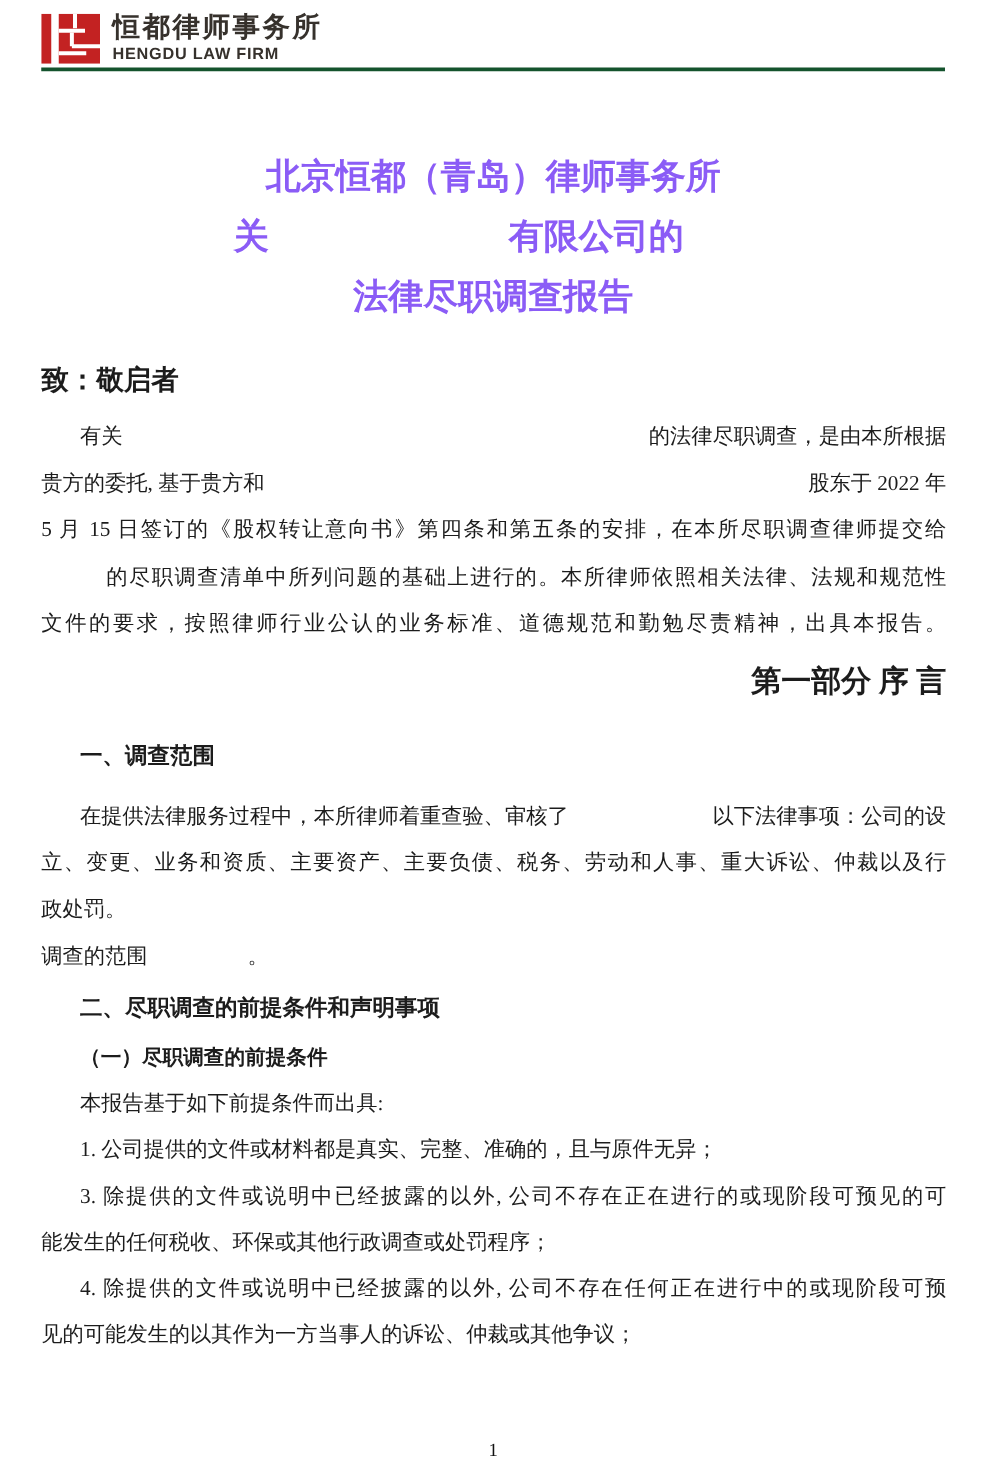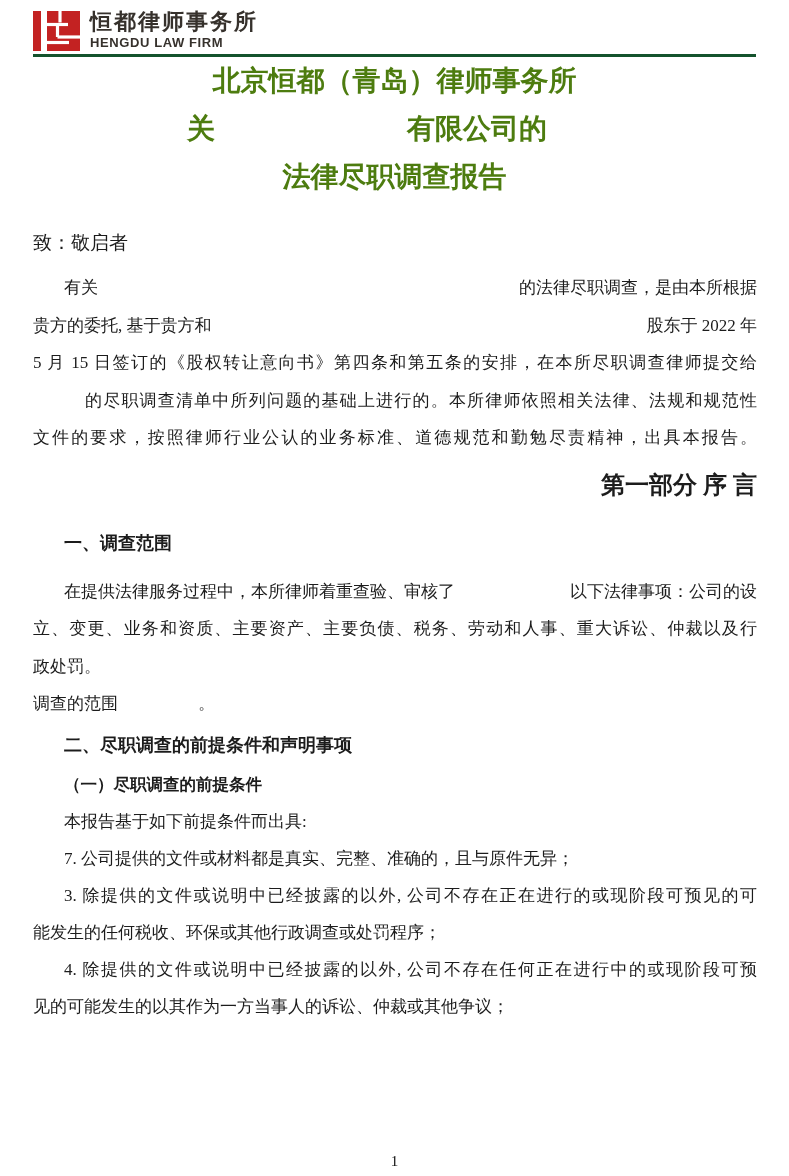--- a/index.html
+++ b/index.html
@@ -10,27 +10,27 @@
   
   .hdr{
     box-sizing:border-box;height:57px;margin:0 33px 0 33px;padding-top:11px;
     border-bottom:3px solid #14532d;display:flex;align-items:flex-start;gap:9px;
   }
   .logo{flex:none;display:block;}
   .hdr-text{font-family:"Liberation Sans","DejaVu Sans",sans-serif;color:#36312c;line-height:1;}
   .hdr-cn{font-size:22px;font-weight:600;letter-spacing:2px;}
   .hdr-en{font-size:13px;font-weight:700;letter-spacing:0.6px;margin-top:3px;}
   
-  .title-block{font-weight:700;font-size:28px;color:#4d7c0f;}
+  .title-block{margin-top:61px;font-weight:700;font-size:28px;color:#8b5cf6;}
   .t-line{height:48px;line-height:48px;text-align:center;white-space:nowrap;}
   .t-line2{display:flex;justify-content:flex-start;text-align:left;padding-left:187px;}
   .t-gap{flex:none;display:inline-block;width:192px;}
   
   .content{margin:0 32px 0 33px;}
-  .salute{font-size:19px;font-weight:400;height:26px;line-height:26px;margin-top:29px;}
+  .salute{font-size:22px;font-weight:700;height:26px;line-height:26px;margin-top:29px;}
   .para .line{height:37.5px;line-height:37.5px;font-size:17px;}
   .p4 .line{height:37px;line-height:37px;}
   .just{text-align:justify;text-align-last:justify;}
   .between{display:flex;justify-content:space-between;}
   .flexleft{display:flex;justify-content:flex-start;}
   .ind{padding-left:31px;}
   .ti{text-indent:31px;}
   .ti52{text-indent:52px;}
   .gap80{flex:none;display:inline-block;width:80px;}
   .p1{margin-top:13px;}
@@ -115,21 +115,21 @@
         <span class="seg">。</span>
       </div>
     </div>
 
     <div class="h2">二、尽职调查的前提条件和声明事项</div>
 
     <div class="h3">（一）尽职调查的前提条件</div>
 
     <div class="para p4">
       <div class="line ti">本报告基于如下前提条件而出具:</div>
-      <div class="line ti">7. 公司提供的文件或材料都是真实、完整、准确的，且与原件无异；</div>
+      <div class="line ti">1. 公司提供的文件或材料都是真实、完整、准确的，且与原件无异；</div>
       <div class="line just ti">3. 除提供的文件或说明中已经披露的以外, 公司不存在正在进行的或现阶段可预见的可</div>
       <div class="line">能发生的任何税收、环保或其他行政调查或处罚程序；</div>
       <div class="line just ti">4. 除提供的文件或说明中已经披露的以外, 公司不存在任何正在进行中的或现阶段可预</div>
       <div class="line">见的可能发生的以其作为一方当事人的诉讼、仲裁或其他争议；</div>
     </div>
 
   </div>
 
   <div class="pagenum">1</div>
 

